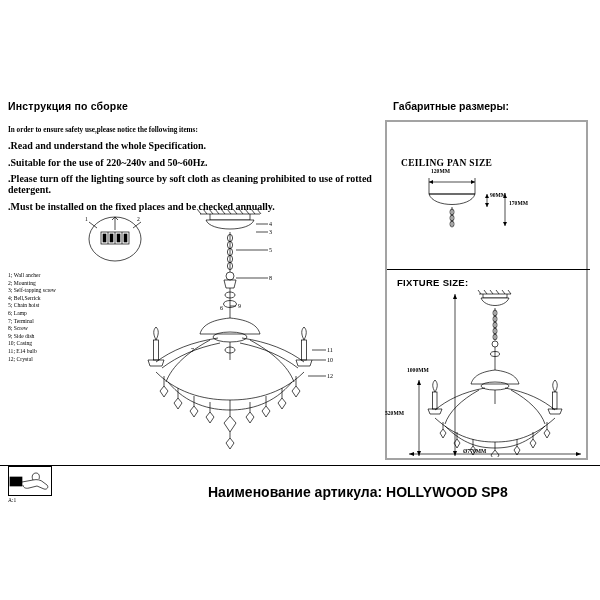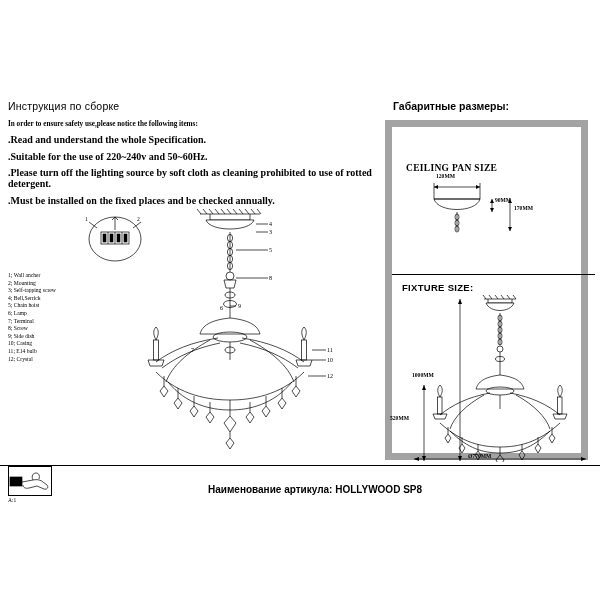--- a/index.html
+++ b/index.html
@@ -21,27 +21,27 @@
     width: 600px;
     height: 600px;
   }
 
   
   .left-title {
     position: absolute;
     left: 8px;
     top: 100px;
     font-size: 10.5px;
-    font-weight: normal;
+    font-weight: bold;
     letter-spacing: 0.2px;
   }
   .instructions {
     position: absolute;
     left: 8px;
-    top: 120px;
+    top: 126px;
     width: 370px;
   }
   .instr-head {
     font-size: 7.2px;
     font-weight: bold;
     margin-bottom: 6px;
     font-family: "Liberation Serif", serif;
   }
   .instr-line {
     font-size: 10px;
@@ -72,21 +72,21 @@
     font-size: 10.5px;
     font-weight: bold;
     padding-left: 8px;
   }
   .right-box {
     position: absolute;
     left: 385px;
     top: 120px;
     width: 203px;
     height: 340px;
-    border: 7px solid #a3a3a3;
+    border: 2px solid #a3a3a3;
     box-sizing: border-box;
     padding-left: 44px;
   }
   .box-divider {
     position: absolute;
     left: 0;
     top: 147px;
     width: 203px;
     height: 0;
     border-top: 1px solid #000;
@@ -123,21 +123,21 @@
     left: 0;
     top: 465px;
     width: 600px;
     height: 0;
     border-top: 1px solid #000;
   }
   .article-name {
     position: absolute;
     left: 200px;
     top: 484px;
-    font-size: 10px;
+    font-size: 14px;
     font-weight: bold;
     padding-left: 8px;
   }
   .hand-box {
     position: absolute;
     left: 8px;
     top: 466px;
     width: 44px;
     height: 30px;
     border: 1px solid #000;

